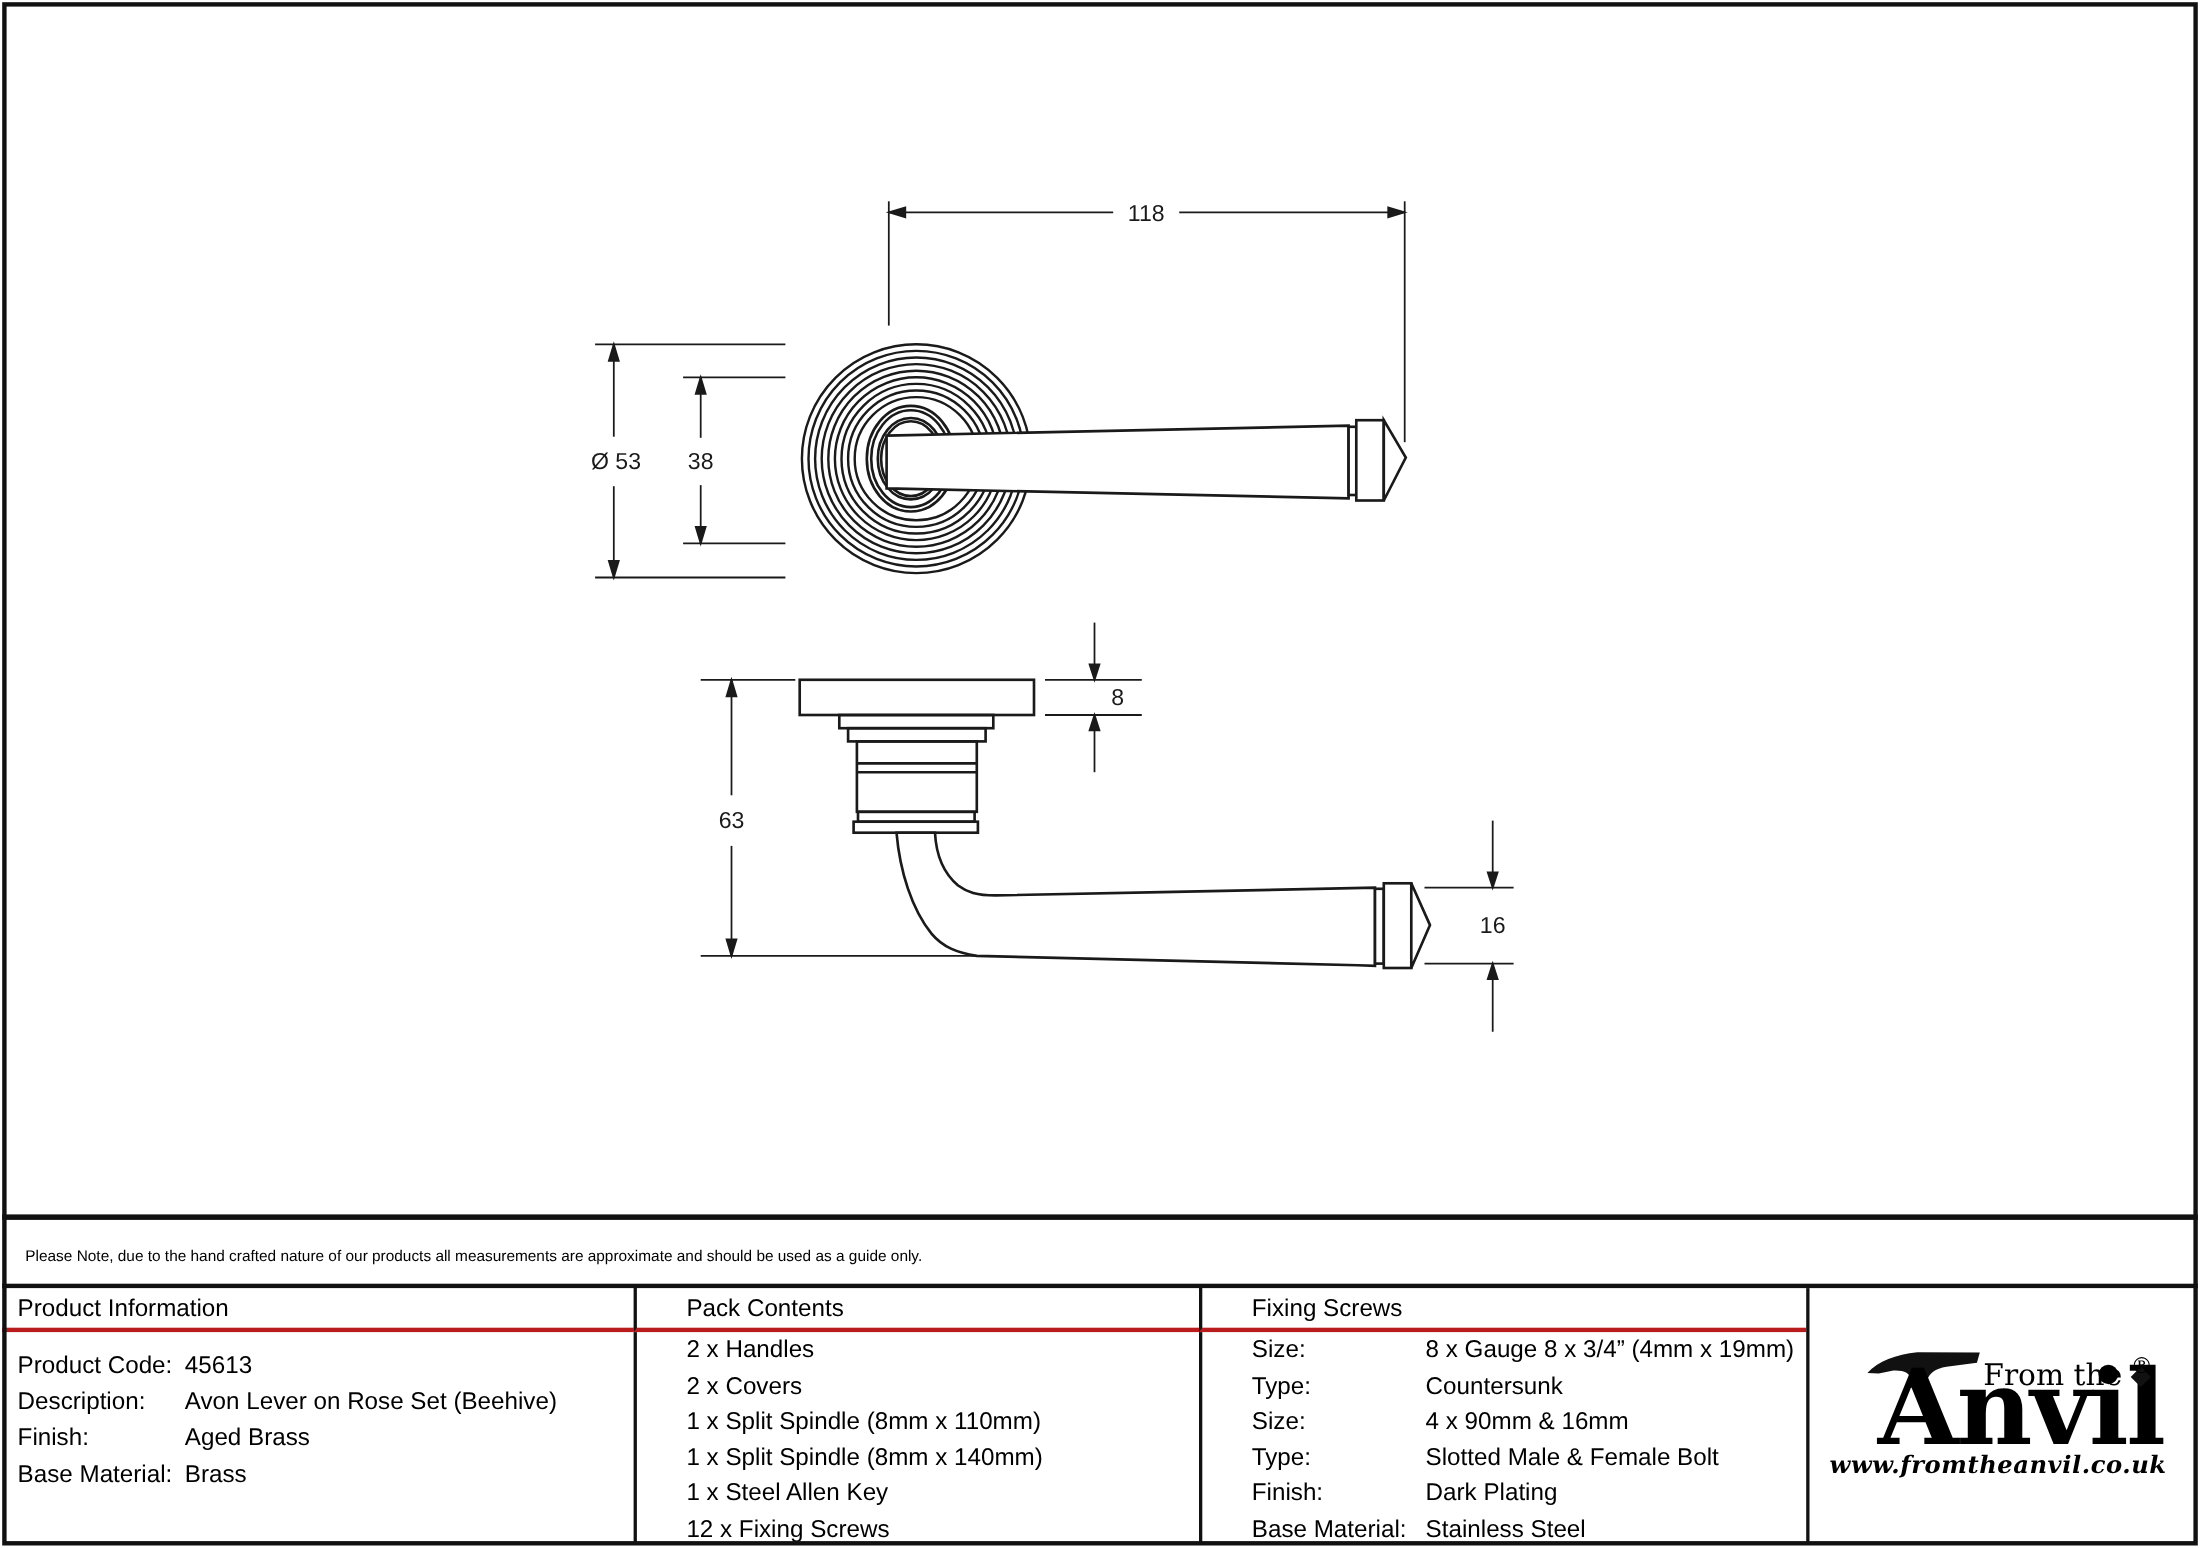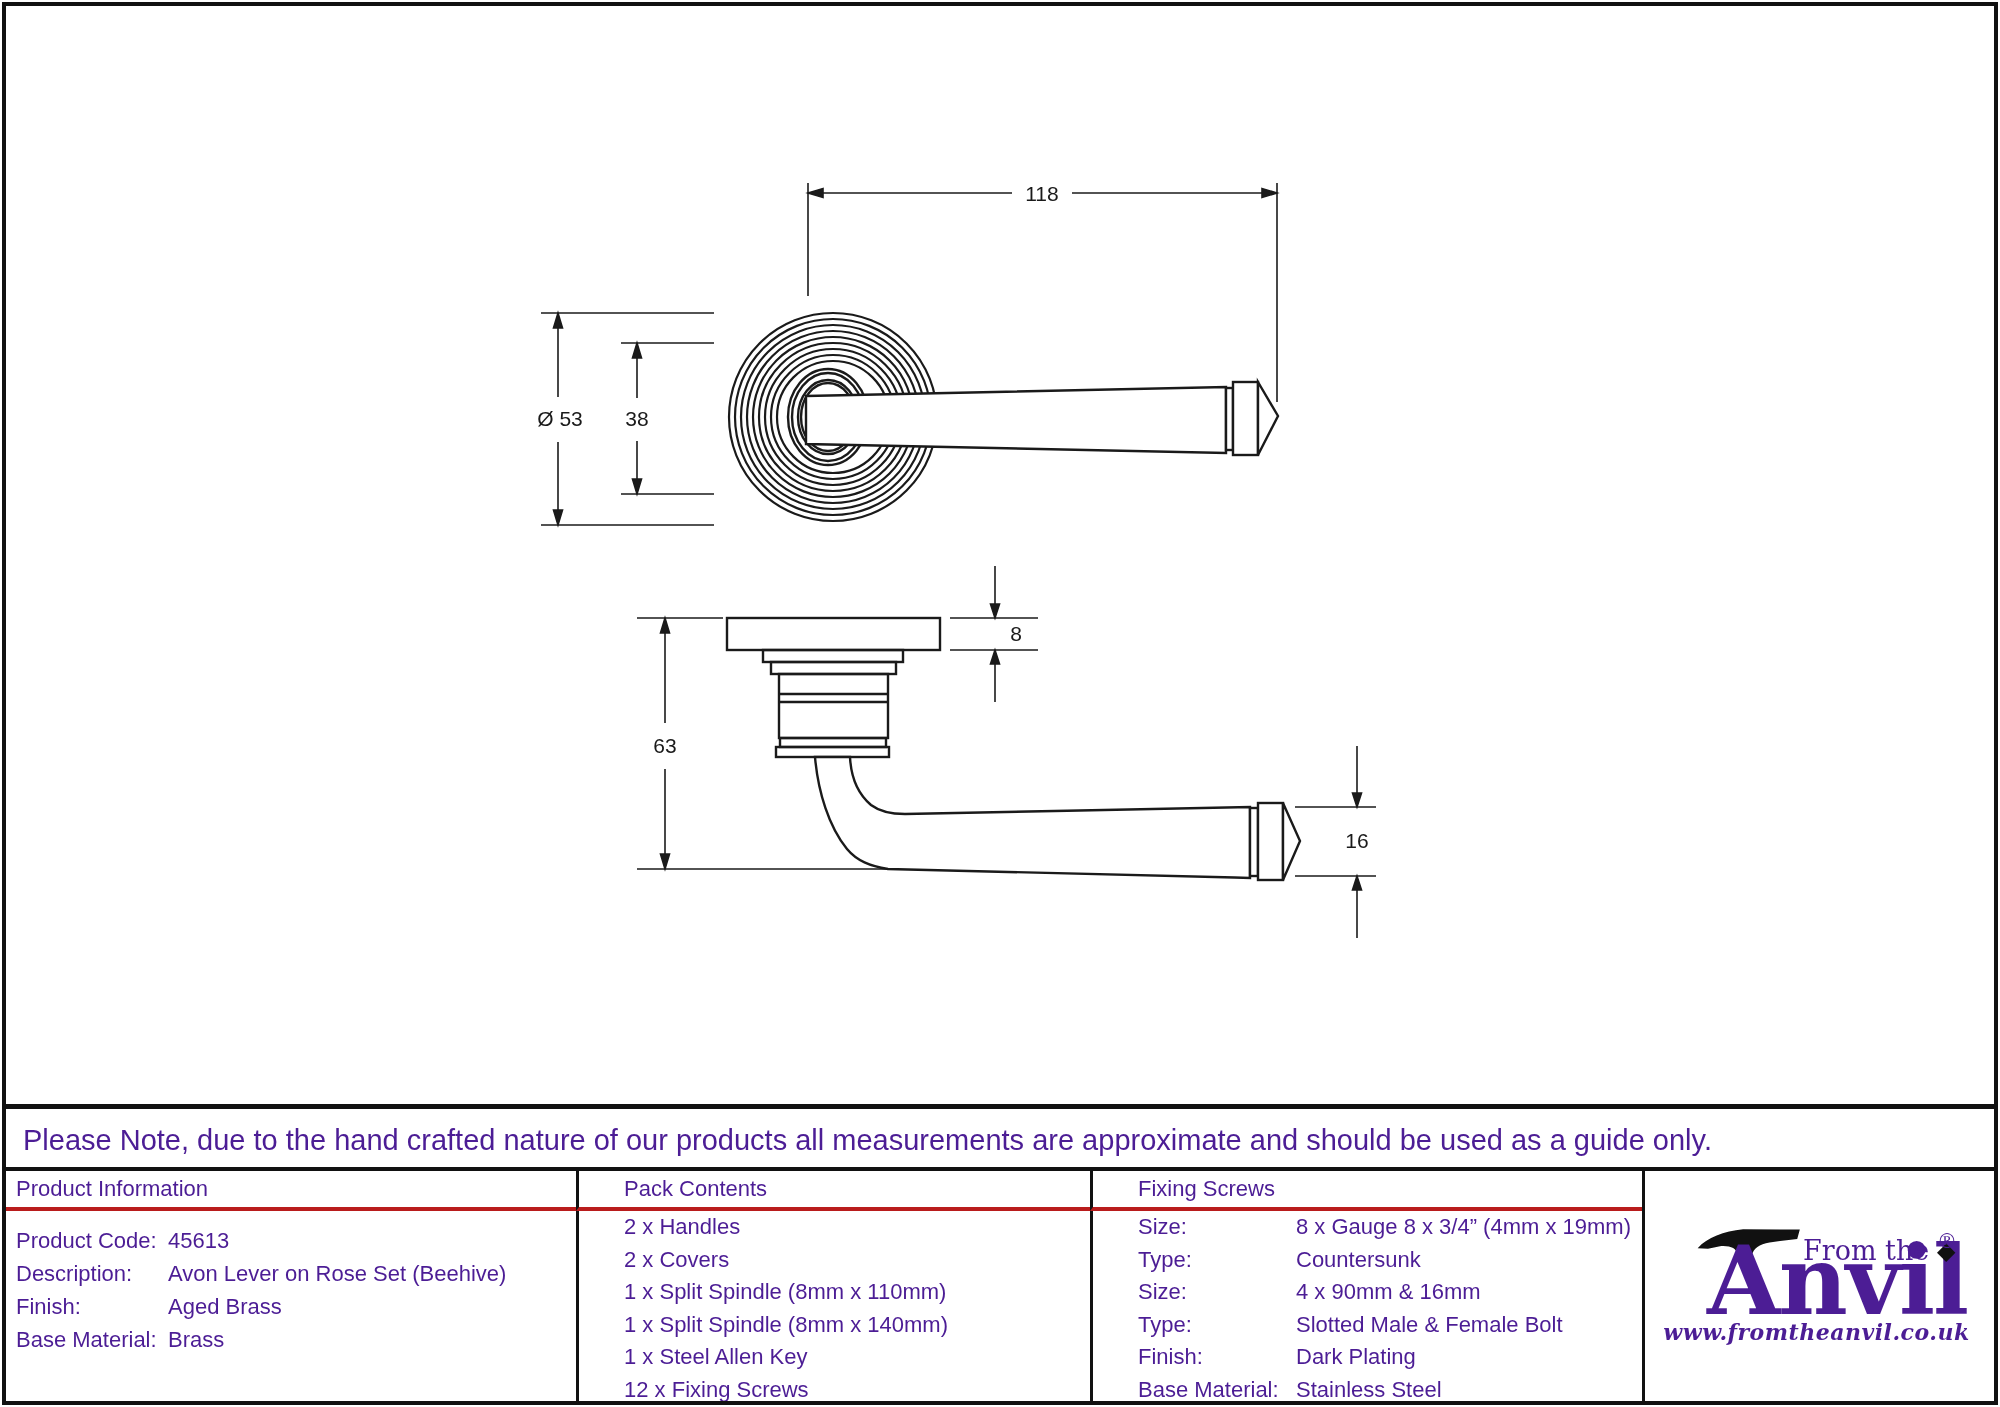--- a/index.html
+++ b/index.html
@@ -1,25 +1,25 @@
 <!DOCTYPE html>
 <html><head>
 <meta charset="utf-8">
 <style>
   html,body{margin:0;padding:0;background:#fff;}
   .sheet{position:relative;width:2000px;height:1407px;background:#fff;overflow:hidden;
-         font-family:"Liberation Sans",sans-serif;color:#4c1d95;}
+         font-family:"Liberation Sans",sans-serif;color:#000000;}
   .page-border{position:absolute;inset:2px;border:4px solid #111;pointer-events:none;}
   svg.drawing{position:absolute;left:0;top:0;}
   svg.drawing text{font-family:"Liberation Sans",sans-serif;font-size:21px;fill:#1a1a1a;}
 
   
   .note-row{position:absolute;left:2px;right:2px;top:1104px;height:63px;border-top:5px solid #111;
             display:flex;align-items:center;}
-  .note-row span{padding-left:21px;font-size:29px;}
+  .note-row span{padding-left:21px;font-size:14px;}
 
   
   .table-area{position:absolute;left:2px;right:2px;top:1167px;bottom:4px;border-top:4px solid #111;
               display:grid;grid-template-columns:574px 514px 552px auto;grid-template-rows:40px auto;}
   .cell{box-sizing:border-box;overflow:hidden;}
   .bl{border-left:3px solid #111;padding-left:31px;}
   .th{border-bottom:4px solid #b91c1c;font-size:22px;display:flex;align-items:center;}
   .th span{padding-left:14px;}
   .td{font-size:22px;}
   .kv-list{list-style:none;margin:0;padding:13px 0 0 14px;}

